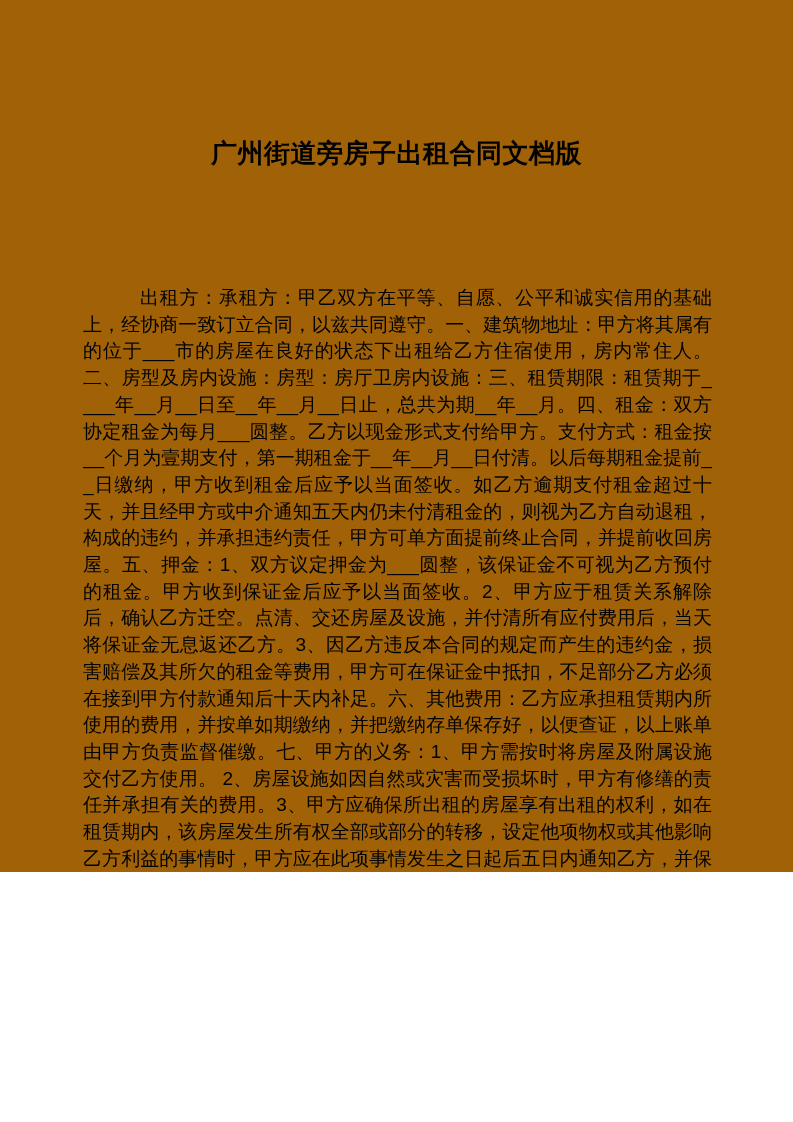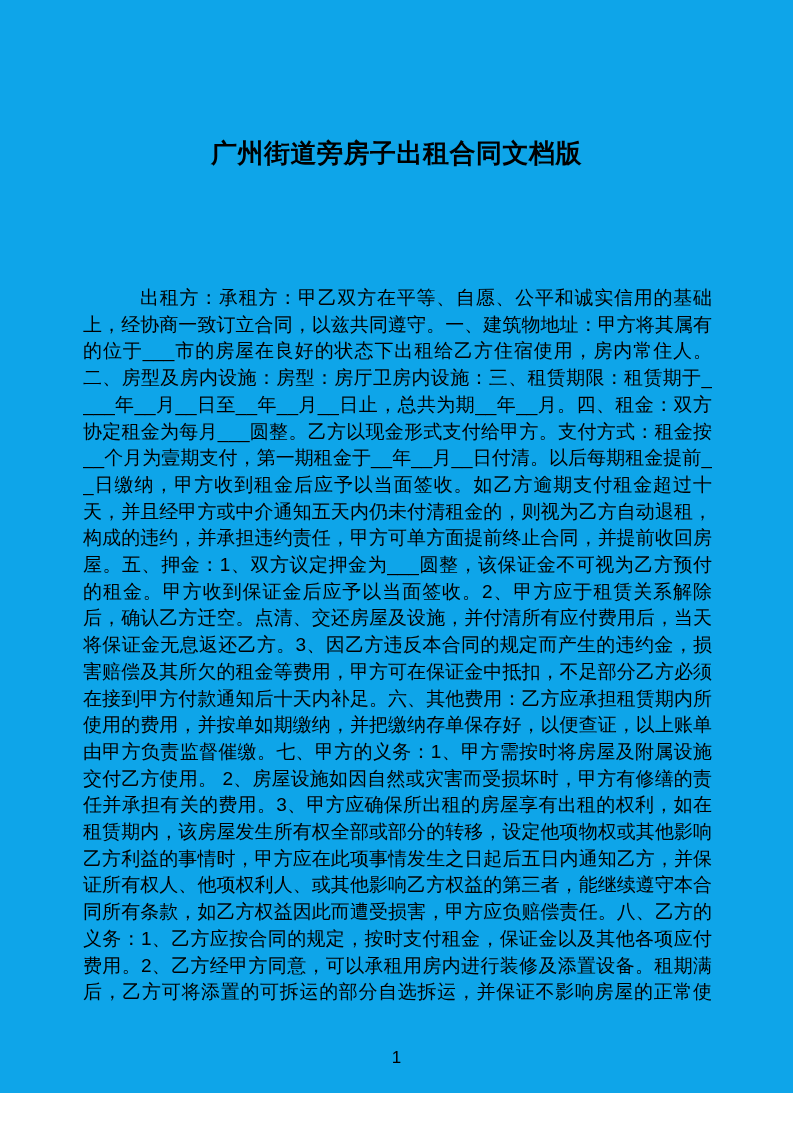--- a/index.html
+++ b/index.html
@@ -3,22 +3,22 @@
 <meta charset="utf-8">
 <style>
   html, body {
     margin: 0;
     padding: 0;
     background: #ffffff;
   }
   .page {
     position: relative;
     width: 793px;
-    height: 1093px;
-    background: #0ea5e9;
+    height: 872px;
+    background: #a16207;
     overflow: hidden;
     font-family: "Liberation Sans", "DejaVu Sans", sans-serif;
     color: #000000;
   }
   .doc-title {
     position: absolute;
     top: 136px;
     left: 0;
     width: 793px;
     margin: 0;

